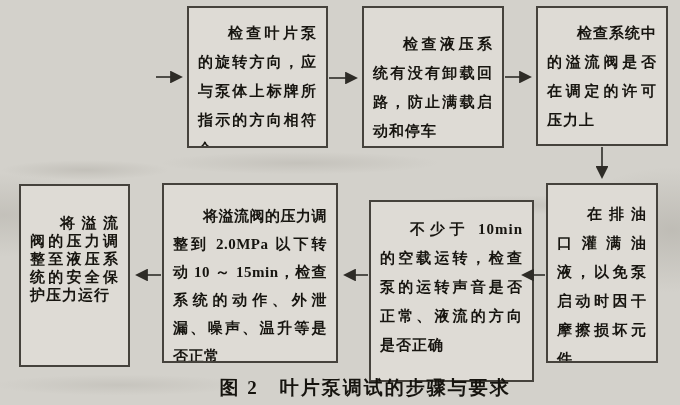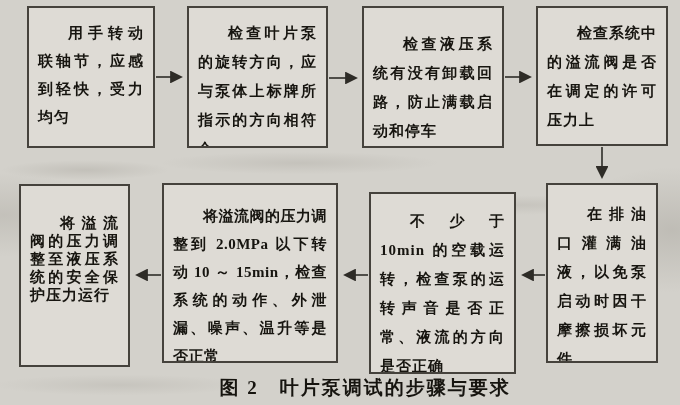--- a/index.html
+++ b/index.html
@@ -46,21 +46,21 @@
     letter-spacing: 1px;
     font-weight: bold;
   }
   
   .b1 { left: 27px;  top: 6px;   width: 128px; height: 142px; }
   .b2 { left: 187px; top: 6px;   width: 141px; height: 142px; }
   .b3 { left: 362px; top: 6px;   width: 142px; height: 142px; }
   .b4 { left: 536px; top: 6px;   width: 132px; height: 140px; }
   
   .b5 { left: 546px; top: 183px; width: 112px; height: 180px; }
-  .b6 { left: 369px; top: 192px; width: 147px; height: 182px; }
+  .b6 { left: 369px; top: 200px; width: 165px; height: 182px; }
   .b7 { left: 162px; top: 183px; width: 176px; height: 180px; }
   .b8 { left: 19px;  top: 184px; width: 111px; height: 183px; }
 
   .b1 p { padding-top: 11px; }
   .b2 p { padding-top: 11px; line-height: 29px; }
   .b3 p { padding-top: 11px; line-height: 29px; margin-top: 11px; }
   .b4 p { padding-top: 11px; line-height: 29px; }
   .b5 p { padding-top: 15px; line-height: 29px; }
   .b6 p { padding-top: 13px; line-height: 29px; }
   .b7 p { padding-top: 17px;  line-height: 28px; letter-spacing: 0.5px; }
@@ -83,23 +83,20 @@
     font-weight: bold;
     letter-spacing: 2px;
     color: #16140f;
   }
 </style>
 </head>
 <body>
 
 <div class="page">
 
-  <div class="box b1">
-    <p>用手转动联轴节，应感到轻快，受力均匀</p>
-  </div>
   <div class="box b2">
     <p>检查叶片泵的旋转方向，应与泵体上标牌所指示的方向相符合</p>
   </div>
   <div class="box b3">
     <p>检查液压系统有没有卸载回路，防止满载启动和停车</p>
   </div>
   <div class="box b4">
     <p>检查系统中的溢流阀是否在调定的许可压力上</p>
   </div>
 

